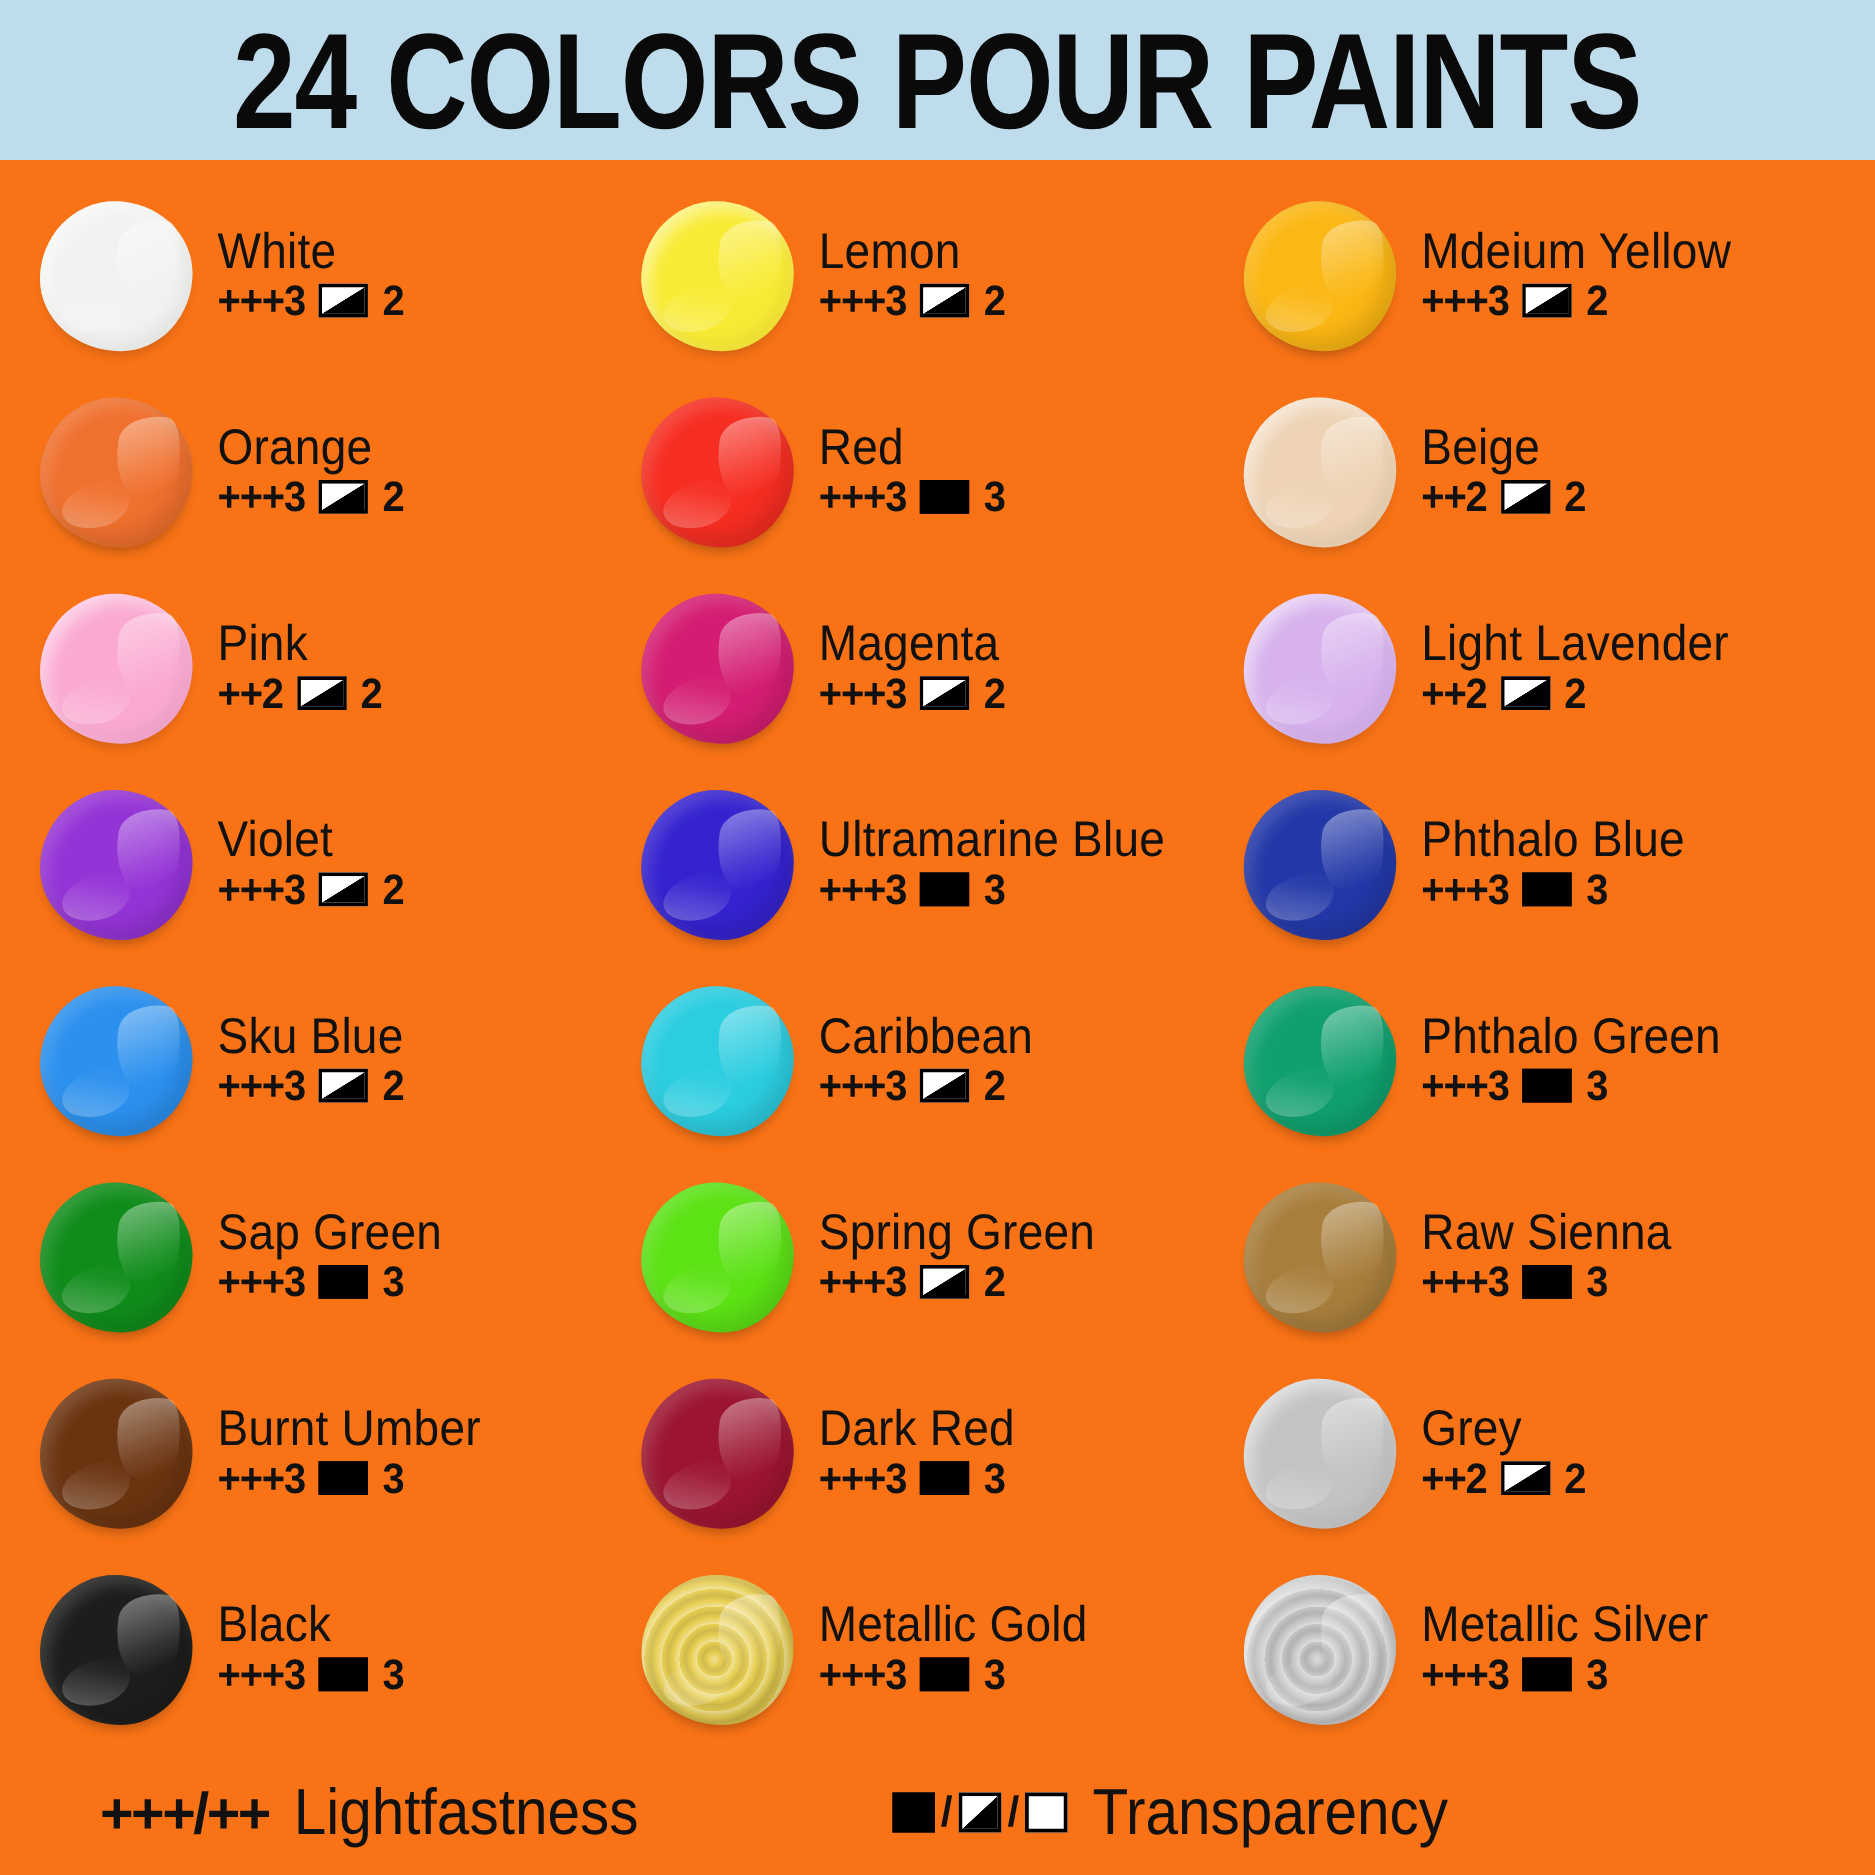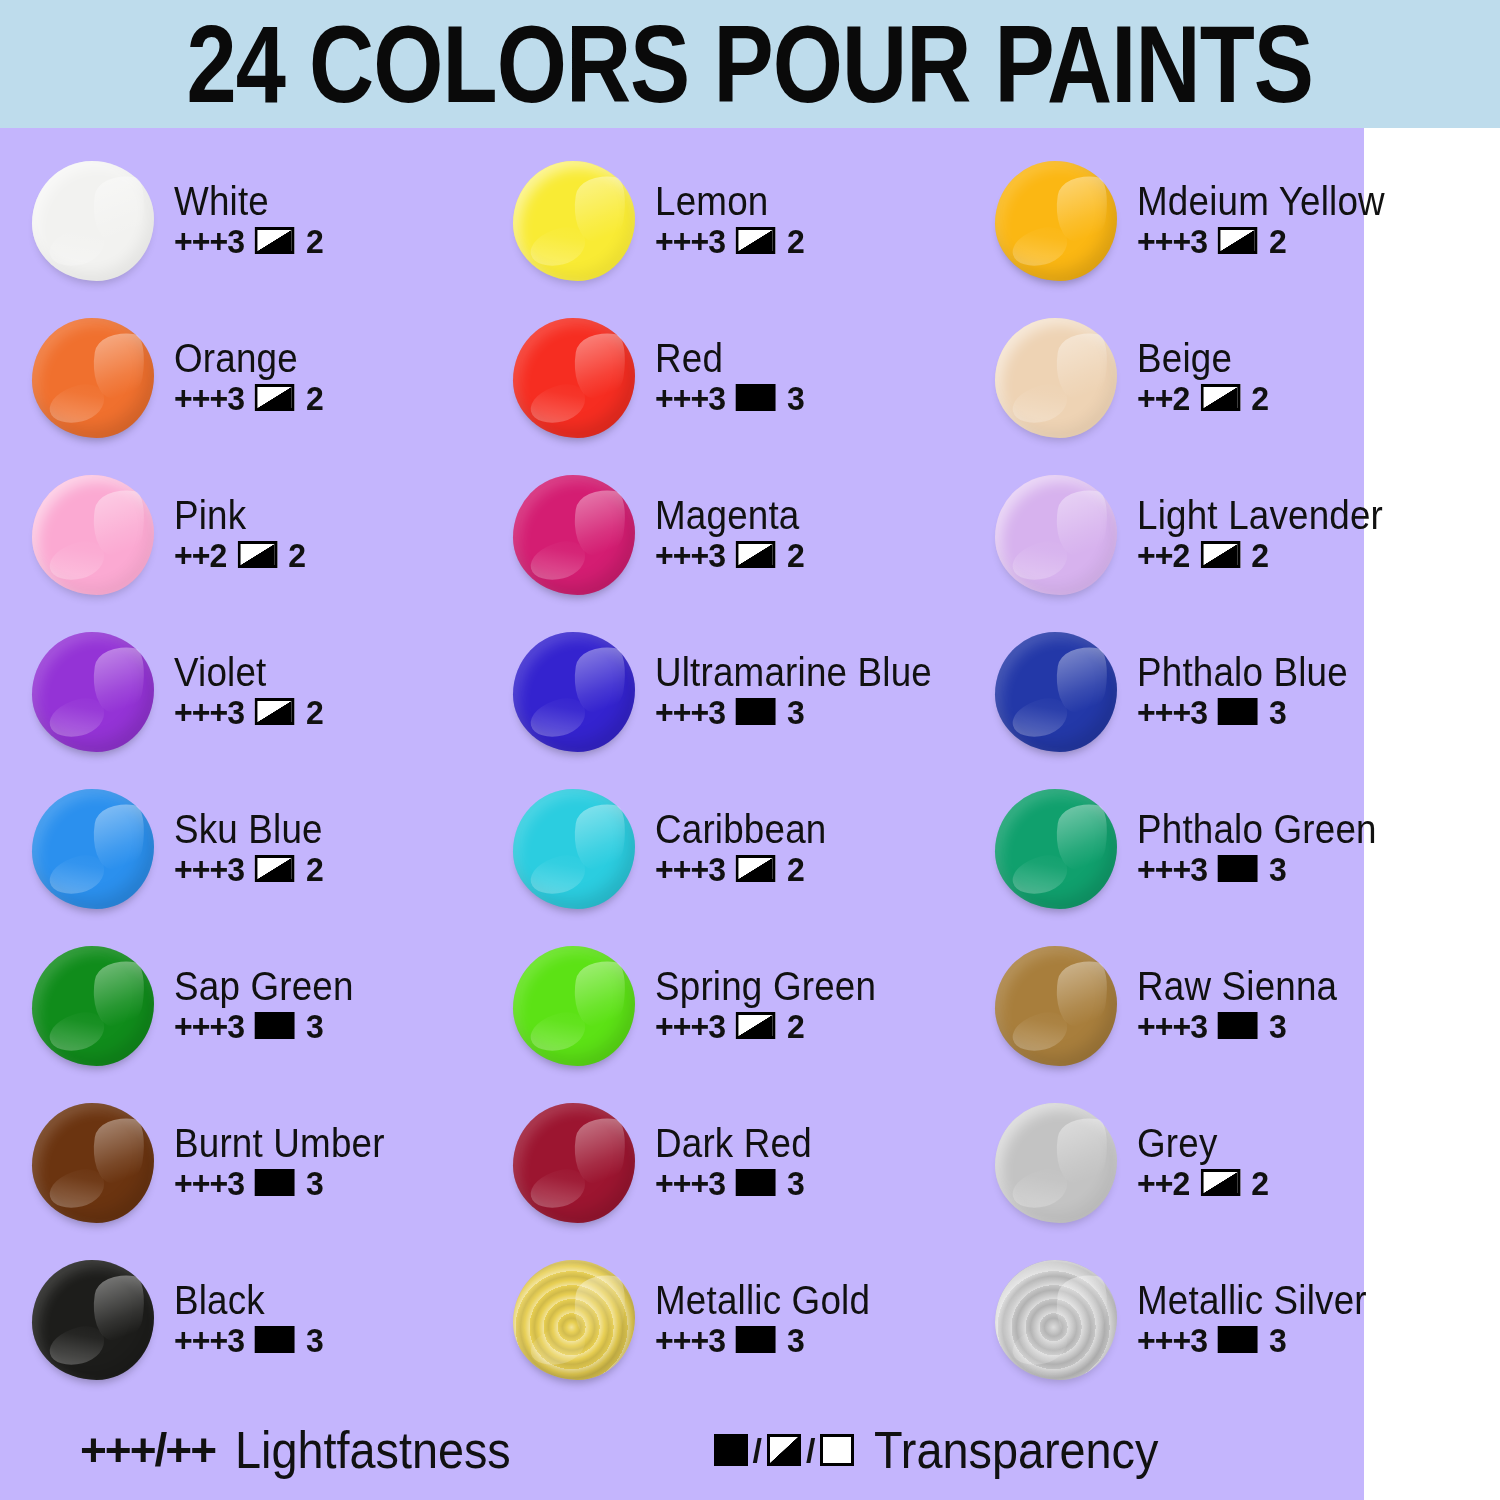--- a/index.html
+++ b/index.html
@@ -7,23 +7,23 @@
   html, body {
     width: 1500px;
     height: 1500px;
     background: #ffffff;
     font-family: "Liberation Sans", sans-serif;
     overflow: hidden;
   }
 
   #page {
     position: relative;
-    width: 1364px;
+    width: 1500px;
     height: 1500px;
-    background: #c4b5fd;
+    background: #f97316;
   }
 
   
   #header-band {
     position: absolute;
     top: 0; left: 0;
     width: 1500px;
     height: 128px;
     background: #bedcec;
     display: flex;

